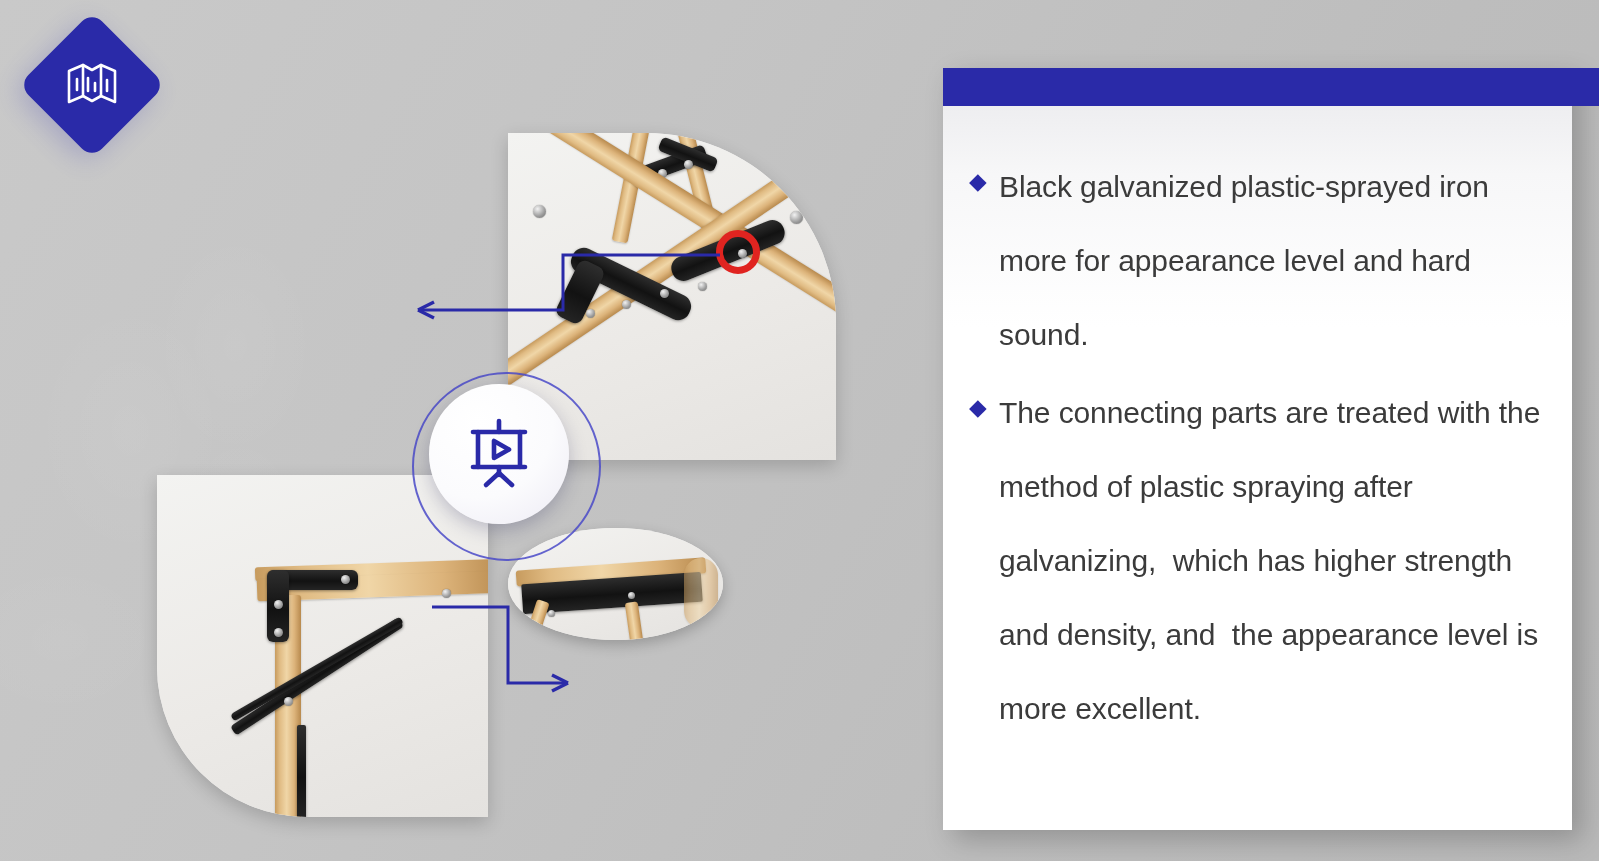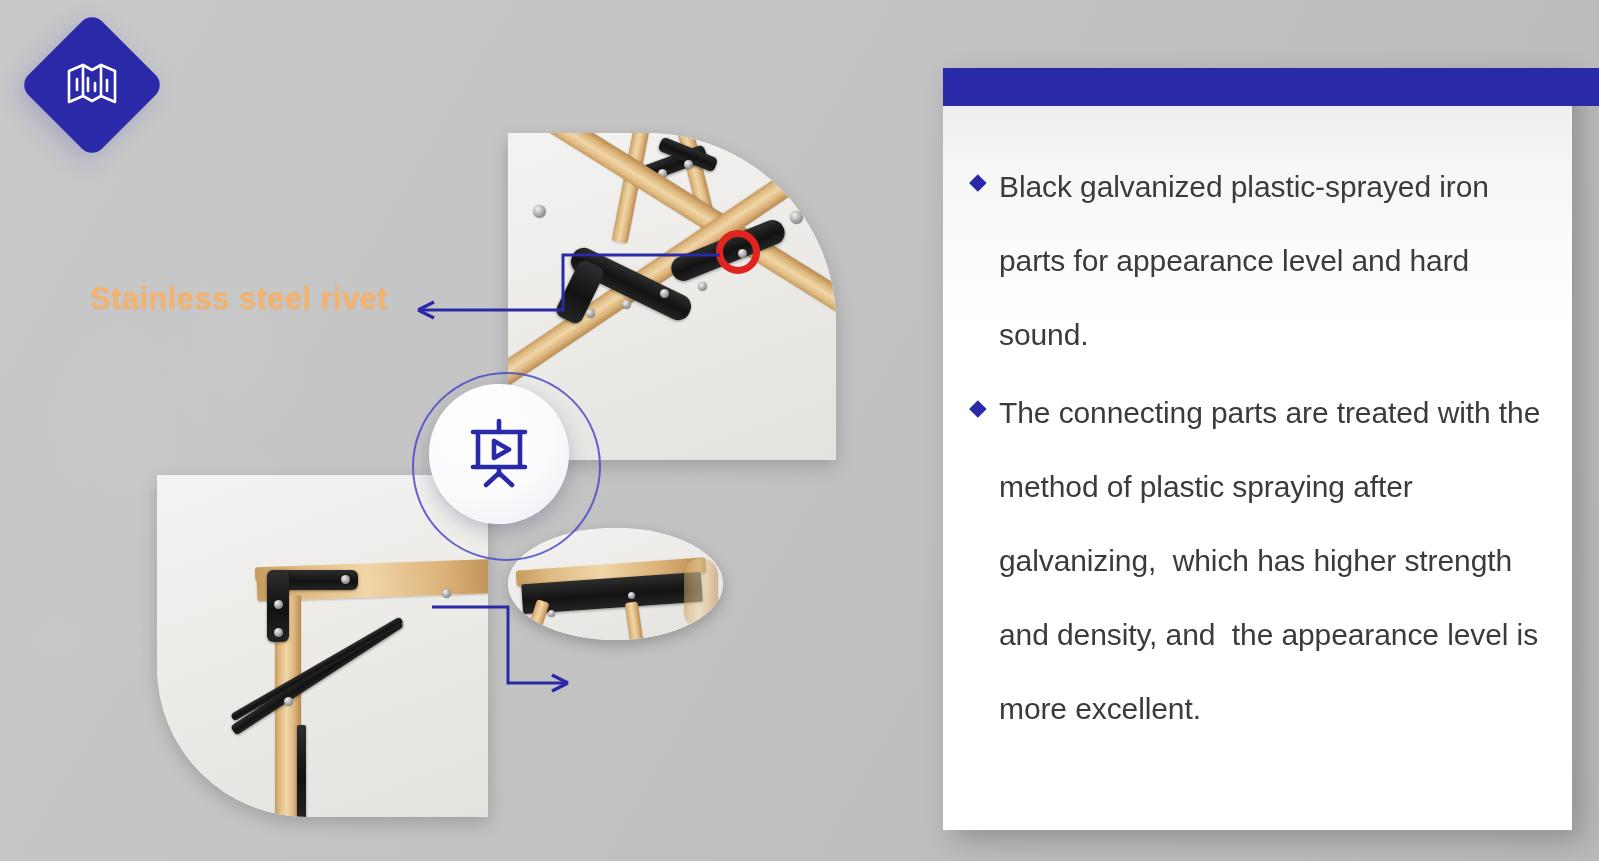--- a/index.html
+++ b/index.html
@@ -232,29 +232,28 @@
       <path d="M720 255 L563 255 L563 310 L418 310"></path>
       <path d="M418 310 L434 302 M418 310 L434 318" stroke-width="3.4"></path>
     </g>
 
     <g stroke="#2a2aa8" stroke-width="3" fill="none">
       <path d="M432 607 L508 607 L508 683 L568 683"></path>
       <path d="M568 683 L552 675 M568 683 L552 691" stroke-width="3.4"></path>
     </g>
   </svg>
 
-  <div class="callout" id="callout-rivet">Stainless steel rivet</div>
 
 
   <div class="panel">
     <div class="panel-body">
 
       <div class="bullet-row">
         <span class="bullet-mark">◆</span>
-        <span class="bullet-text">Black galvanized plastic-sprayed iron parts for appearance level and hard sound.</span>
+        <span class="bullet-text">Black galvanized plastic-sprayed iron more for appearance level and hard sound.</span>
       </div>
 
       <div class="bullet-row">
         <span class="bullet-mark">◆</span>
         <span class="bullet-text">The connecting parts are treated with the method of plastic spraying after galvanizing,  which has higher strength and density, and  the appearance level is more excellent.</span>
       </div>
 
     </div>
   </div>
   <div class="panel-bar"></div>

